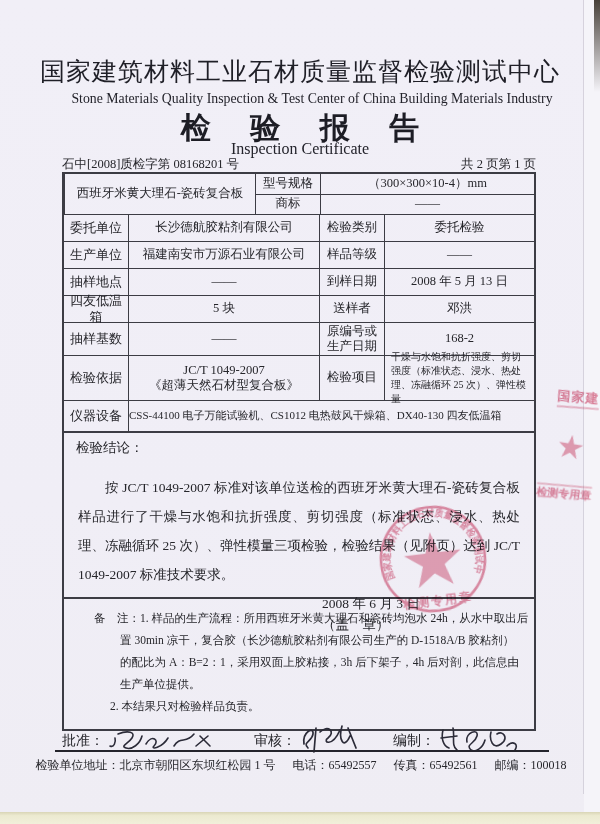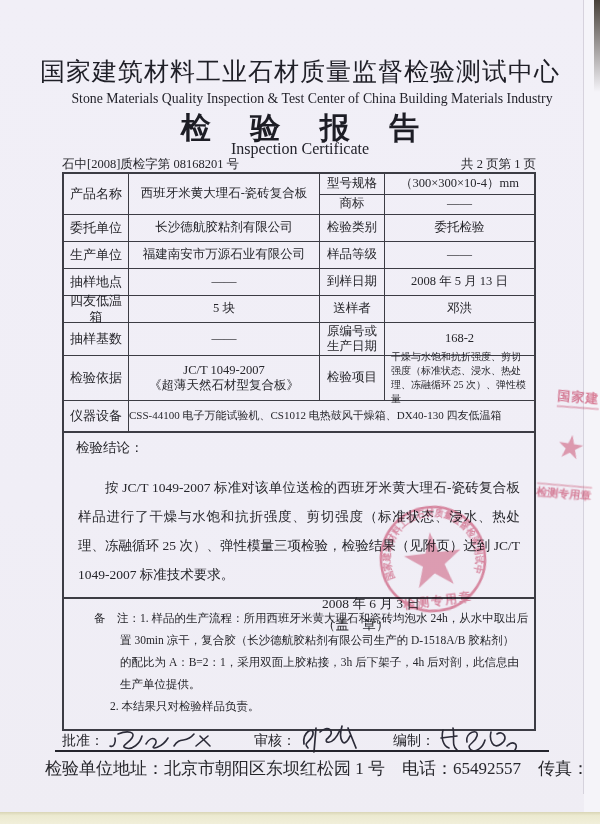--- a/index.html
+++ b/index.html
@@ -70,21 +70,21 @@
 
   
   .sigrow{position:absolute;left:62px;top:724px;width:478px;height:26px;}
   .sig{position:absolute;display:flex;align-items:flex-end;font-size:14px;}
   .sig-approve{left:0;}
   .sig-review{left:192px;}
   .sig-prepare{left:331px;}
   .sig-ink{margin-left:2px;margin-bottom:-4px;}
   .rule{position:absolute;left:55px;top:750px;width:494px;height:2px;background:#24242c;}
   .addr-row{position:absolute;left:45px;top:757px;width:512px;display:flex;
-    justify-content:flex-start;font-size:17px;white-space:nowrap;gap:17px;}
+    justify-content:center;font-size:12px;white-space:nowrap;gap:17px;}
 
   
   .stamp-round{position:absolute;left:358px;top:484px;width:150px;height:150px;
     z-index:5;pointer-events:none;mix-blend-mode:multiply;opacity:.85;
     transform:rotate(-7deg);filter:blur(0.3px);}
   .stamp-edge{position:absolute;left:545px;top:388px;width:52px;height:114px;z-index:5;
     pointer-events:none;mix-blend-mode:multiply;opacity:.85;transform:rotate(9deg);
     display:flex;flex-direction:column;align-items:center;justify-content:space-between;
     color:#dd6f8a;filter:blur(0.4px);}
   .es-top{font-size:13px;font-weight:700;letter-spacing:1px;white-space:nowrap;
@@ -103,21 +103,20 @@
   <div class="report-en">Inspection Certificate</div>
   <div class="doc-row">
     <span>石中[2008]质检字第 08168201 号</span>
     <span>共 2 页第 1 页</span>
   </div>
 
   <div class="doccol">
 
     <div class="itable">
       <div class="trow first h40">
-        <div class="tc c1 nb">产品名称</div>
         <div class="tc c2">西班牙米黄大理石-瓷砖复合板</div>
         <div class="c34">
           <div class="sub">
             <div class="tc sc3">型号规格</div>
             <div class="tc sc4">（300×300×10-4）mm</div>
           </div>
           <div class="sub">
             <div class="tc sc3">商标</div>
             <div class="tc sc4">——</div>
           </div>

